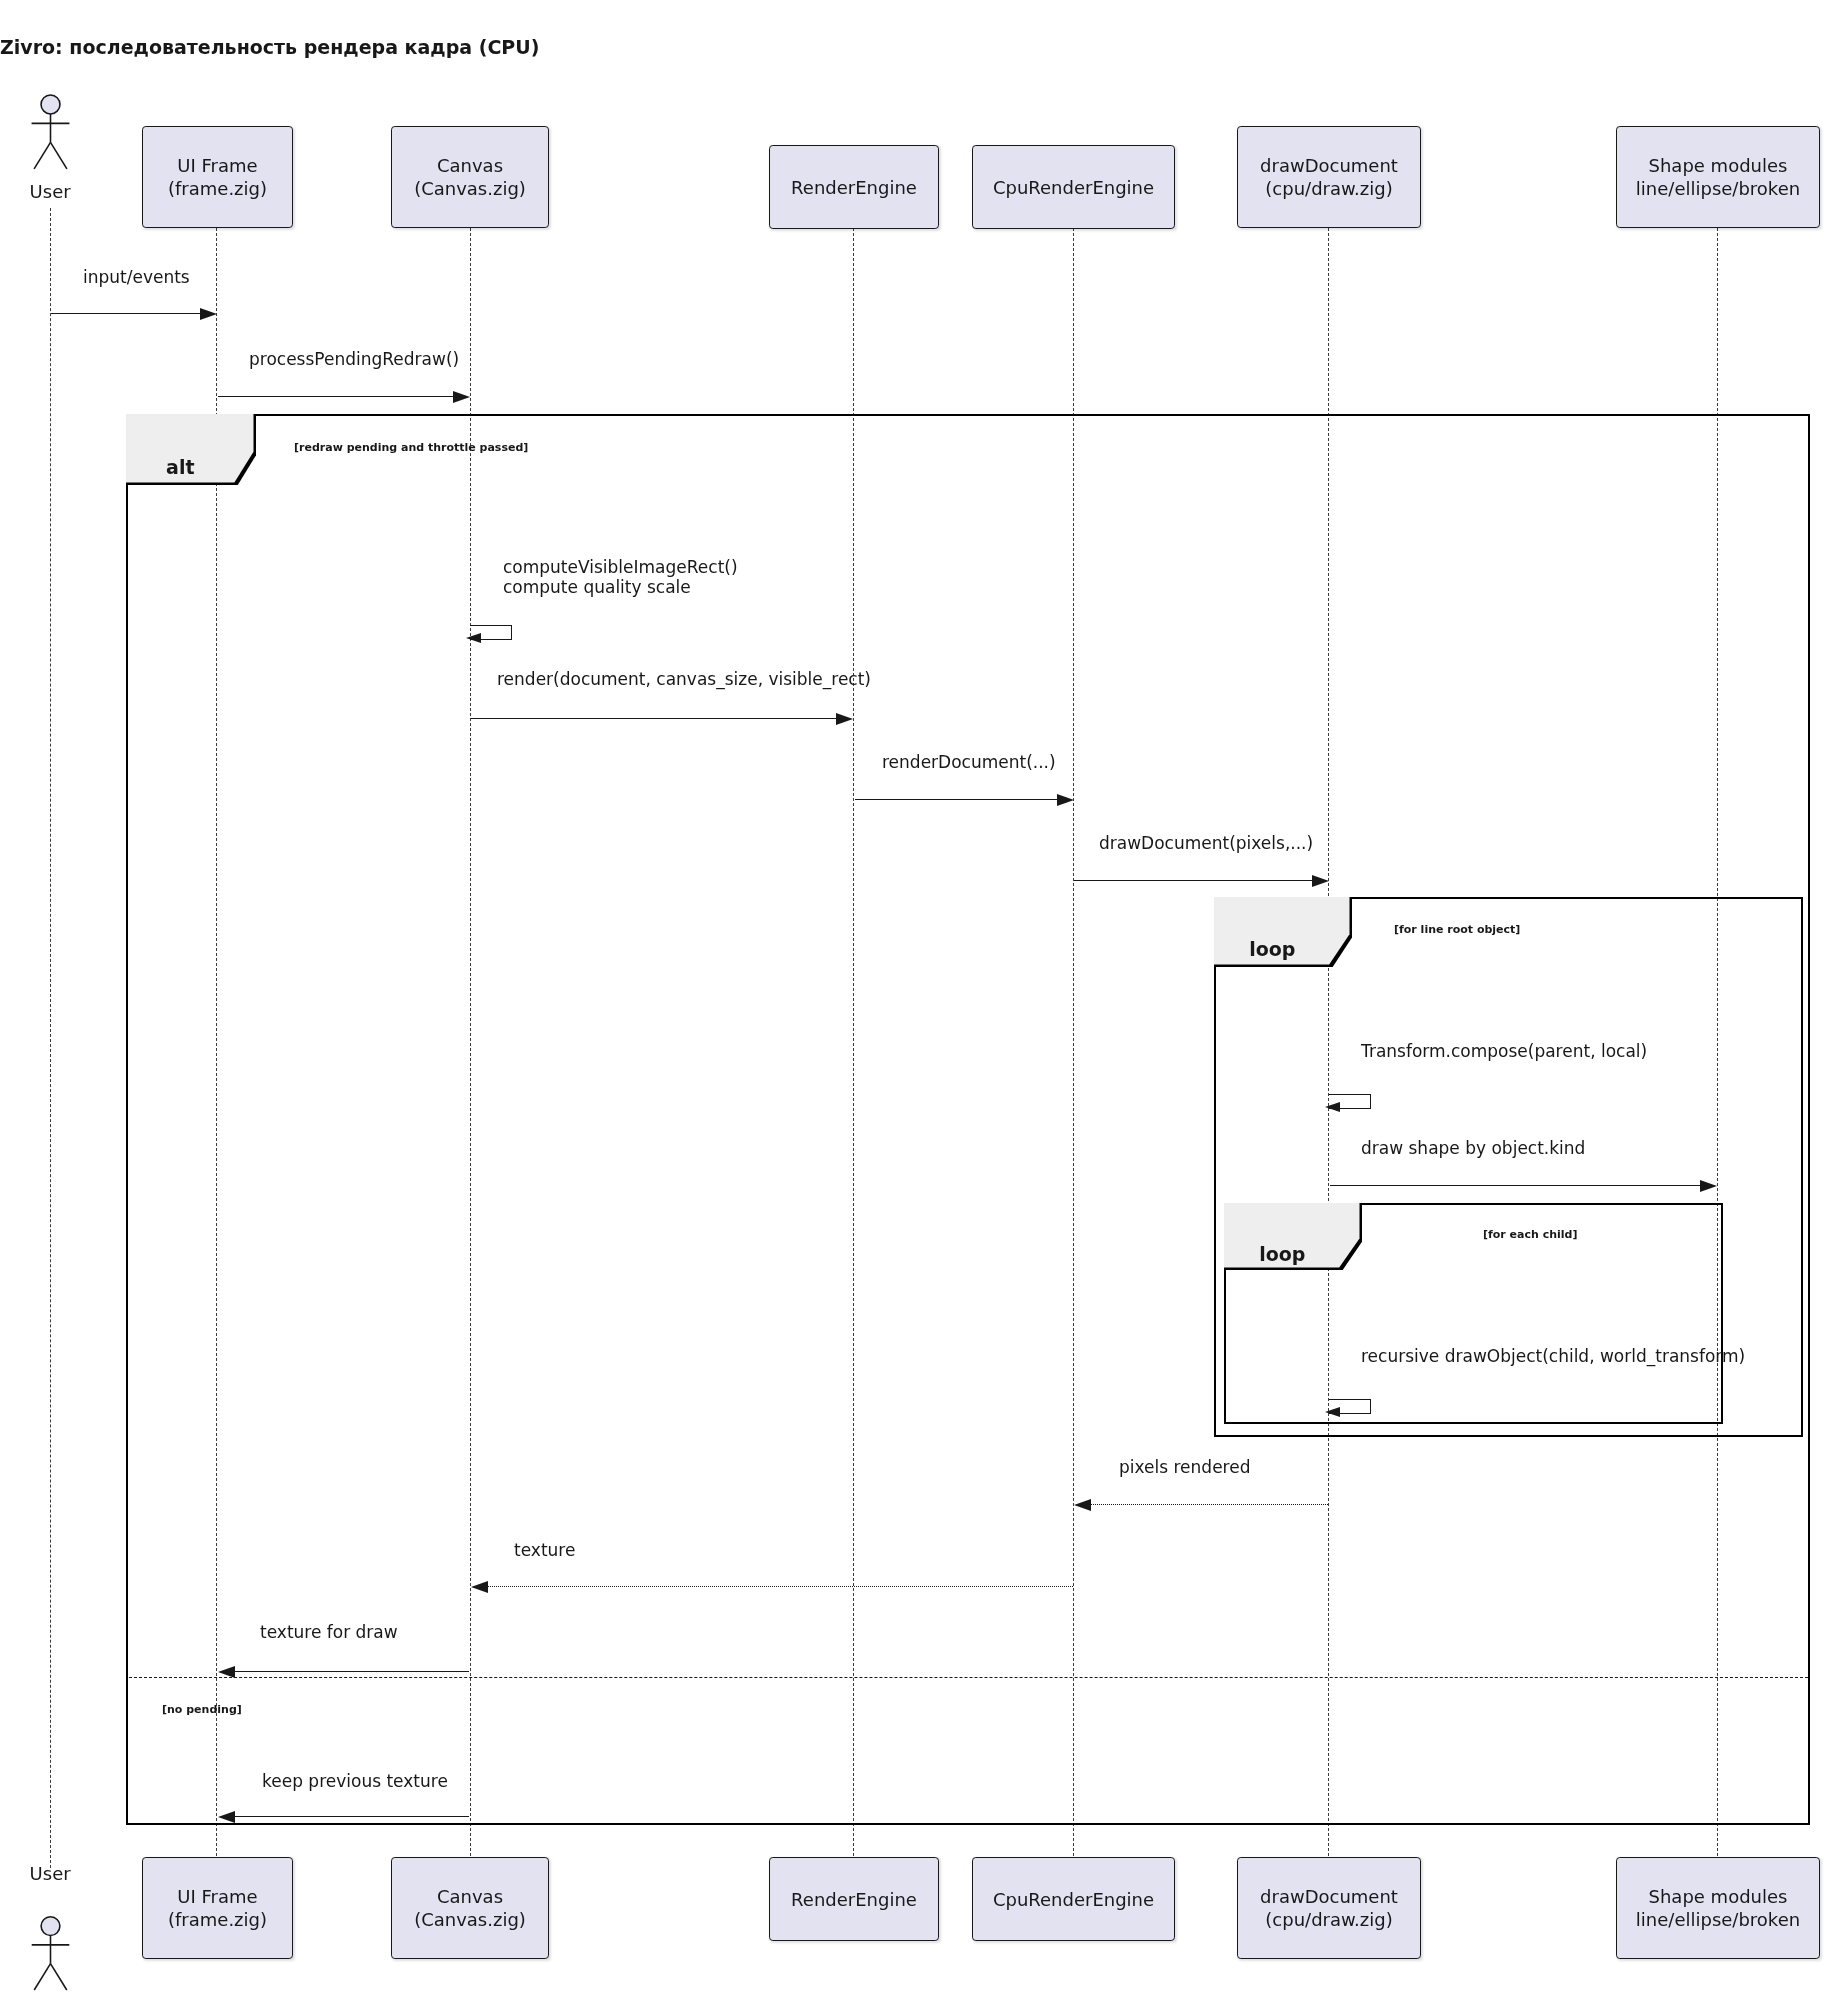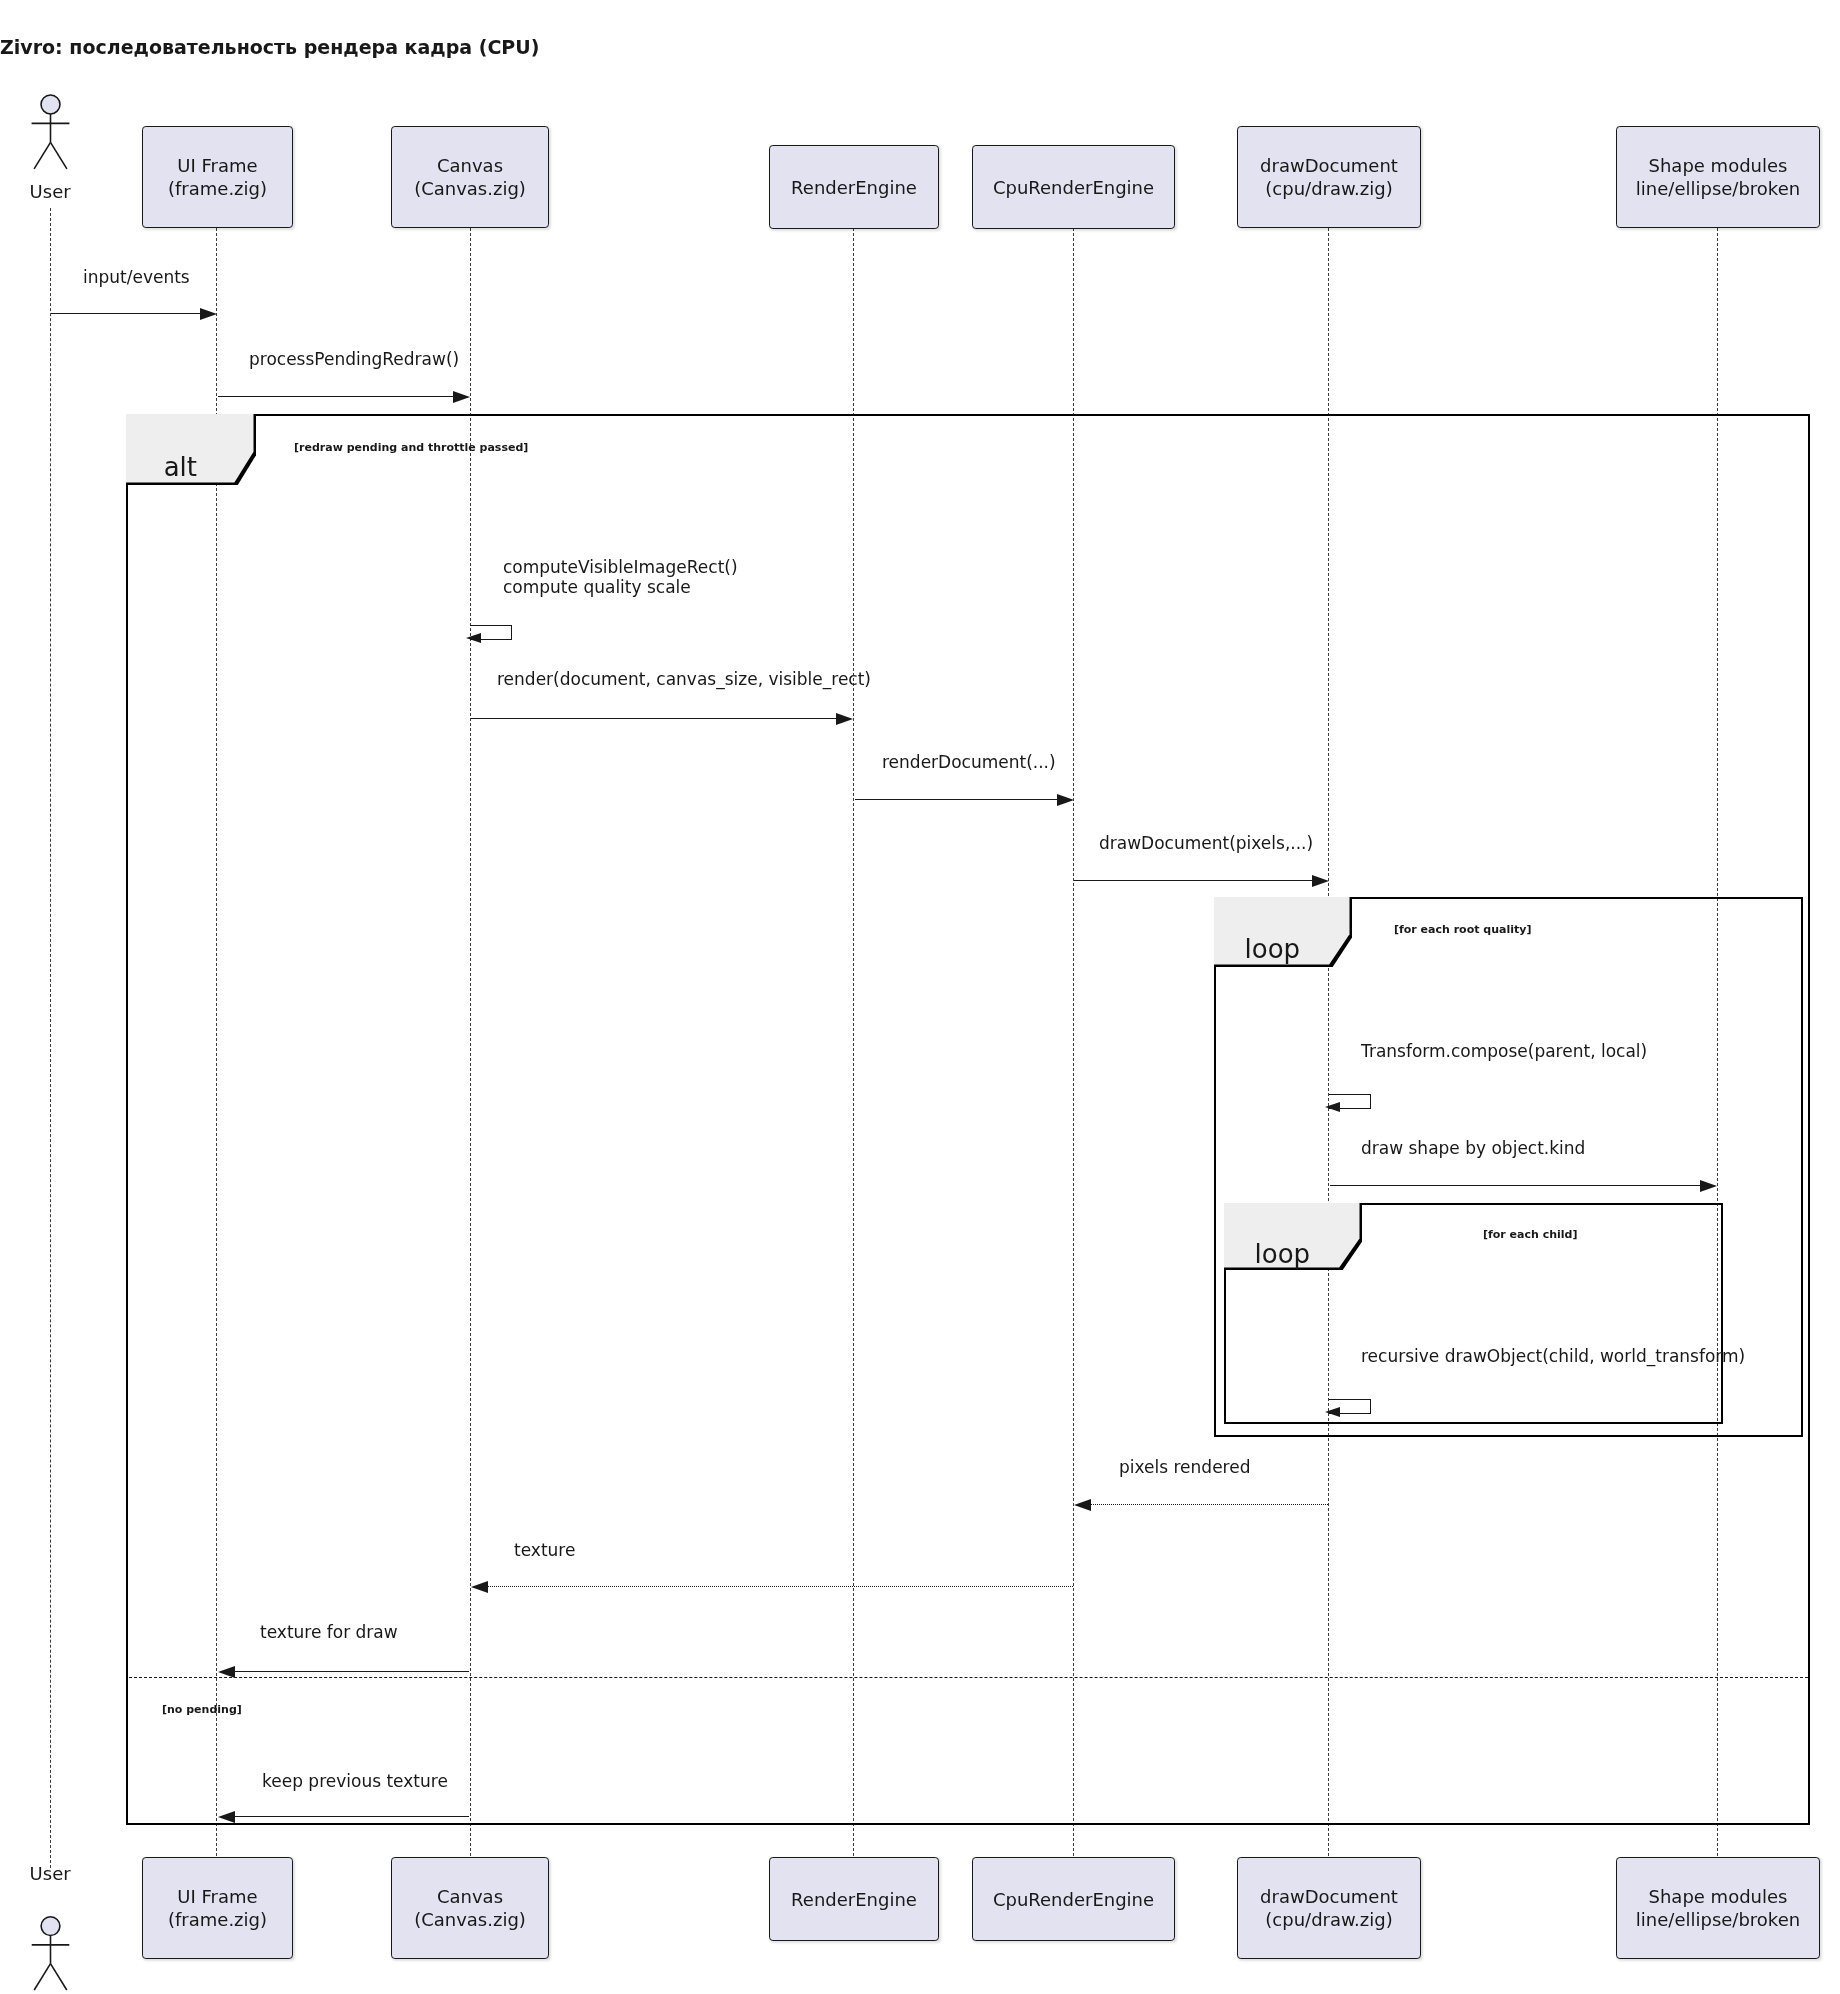--- a/index.html
+++ b/index.html
@@ -23,21 +23,21 @@
   }
   .lifeline{width:0;border-left:1.3px dashed #3a3a3a;}
   .actor-label{text-align:center;font-size:18px;}
   .frame{border:2.5px solid #000000;box-sizing:border-box;background:transparent;}
   .pent-outer{position:absolute;inset:0;background:#000000;
     clip-path:polygon(0 0,100% 0,100% 58%,86% 100%,0 100%);}
   .pent-inner{position:absolute;left:0;top:0;right:2.5px;bottom:2.5px;background:#EEEEEE;
     clip-path:polygon(0 0,100% 0,100% 55%,85% 100%,0 100%);}
   .pent-label{position:absolute;left:0;right:21.4px;top:0;bottom:6.3px;
     display:flex;align-items:center;justify-content:center;
-    font-weight:normal;font-size:26px;margin-top:41px;}
+    font-weight:bold;font-size:19px;margin-top:41px;}
   .guard{font-weight:bold;font-size:11px;line-height:20px;}
   .msg-label{font-size:17px;line-height:20px;}
   .aline{height:0;border-top:1.9px solid #181818;}
   .aline.dotted{border-top-style:dotted;}
   .ahead-r{width:0;height:0;border-top:6.3px solid transparent;border-bottom:6.3px solid transparent;border-left:17px solid #181818;}
   .ahead-l{width:0;height:0;border-top:6.3px solid transparent;border-bottom:6.3px solid transparent;border-right:17px solid #181818;}
   .selfmsg{box-sizing:border-box;border:1.9px solid #181818;border-left:none;}
   .selfhead{position:absolute;left:-3.8px;top:calc(100% - 5.7px);width:0;height:0;
     border-top:5.7px solid transparent;border-bottom:5.7px solid transparent;border-right:15.7px solid #181818;}
   .divider{height:0;border-top:1.9px dashed #181818;}
@@ -109,21 +109,21 @@
 <div class="abs msg-label" style="left:1099px;top:833px;">drawDocument(pixels,...)</div>
 <div class="abs aline" style="left:1074px;top:880px;width:240px;"></div>
 <div class="abs ahead-r" style="left:1312px;top:875px;"></div>
 
 <div class="abs frame" style="left:1214px;top:897px;width:589px;height:540px;"></div>
 <div class="abs" style="left:1214px;top:897px;width:138px;height:70px;">
   <div class="pent-outer"></div>
   <div class="pent-inner"></div>
   <div class="pent-label">loop</div>
 </div>
-<div class="abs guard" style="left:1394px;top:920px;">[for each root quality]</div>
+<div class="abs guard" style="left:1394px;top:920px;">[for line root object]</div>
 
 <div class="abs msg-label" style="left:1361px;top:1041px;">Transform.compose(parent, local)</div>
 <div class="abs selfmsg" style="left:1329px;top:1094px;width:42px;height:15px;">
   <div class="selfhead"></div>
 </div>
 
 <div class="abs msg-label" style="left:1361px;top:1138px;">draw shape by object.kind</div>
 <div class="abs aline" style="left:1330px;top:1185px;width:373px;"></div>
 <div class="abs ahead-r" style="left:1700px;top:1180px;"></div>
 

